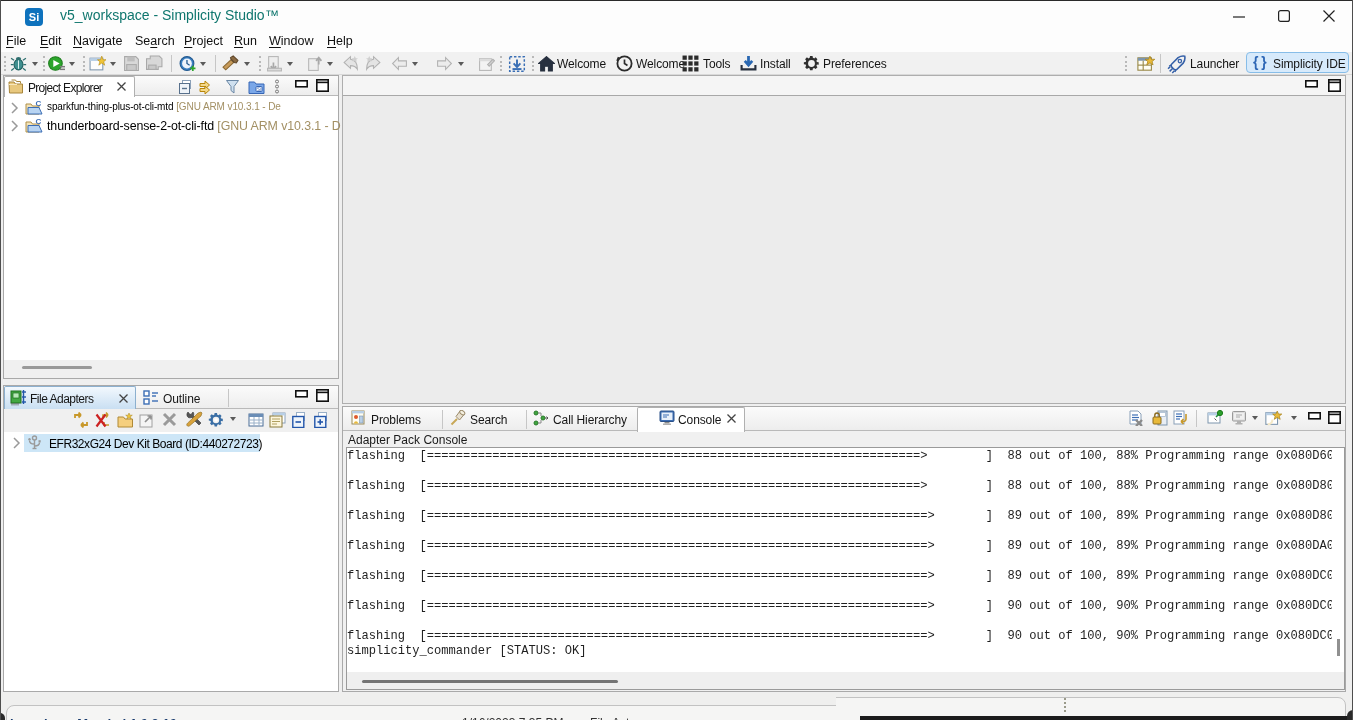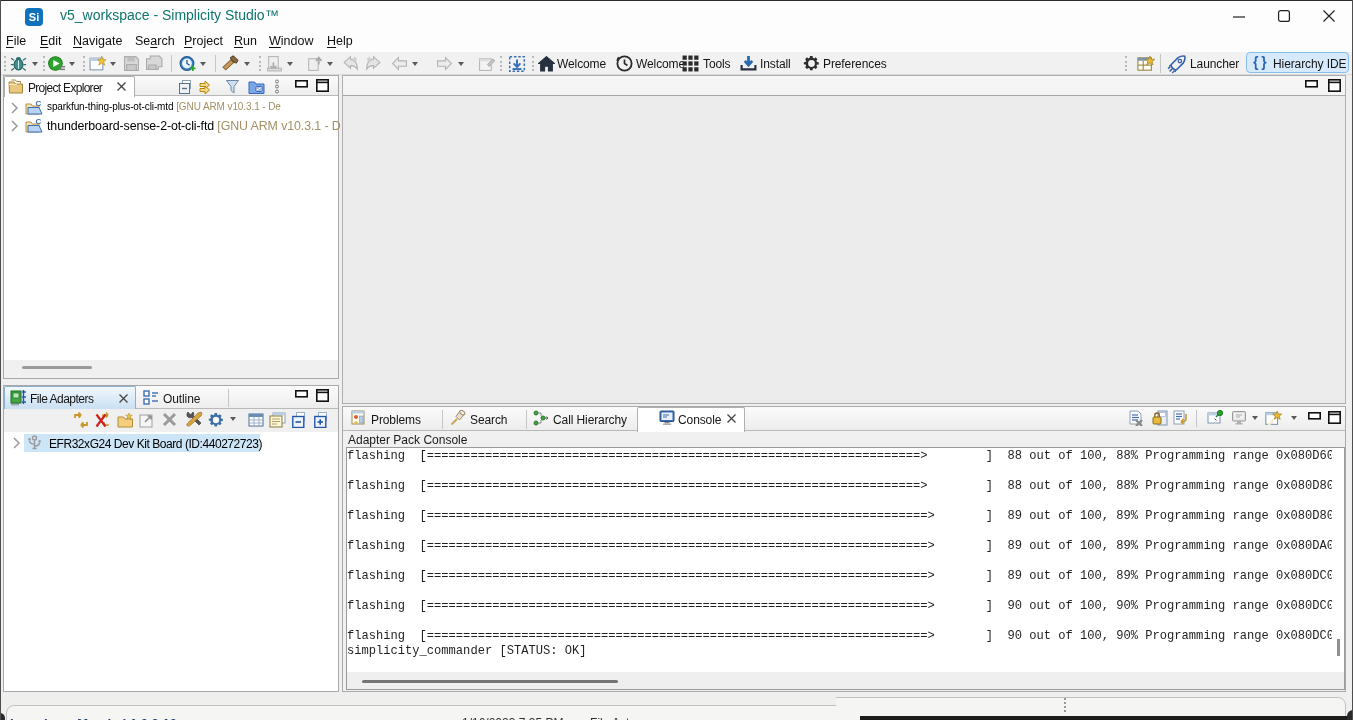--- a/index.html
+++ b/index.html
@@ -178,21 +178,21 @@
     </svg>
  <div class="sep" style="left:1160px;top:2px;height:19px"></div>
  <svg class="ic" style="left:1167px;top:3px" width="19" height="19" viewBox="0 0 18 18">
       <path d="M10.5 2.5 C13 1 16 1 16.8 1.2 C17 2 17 5 15.5 7.5 L9.5 13.5 C8.5 14.5 7 14 6 13 L5 12 C4 11 3.5 9.5 4.5 8.5 Z" fill="none" stroke="#3560a8" stroke-width="1.5"></path>
       <circle cx="12.2" cy="5.8" r="1.6" fill="none" stroke="#3560a8" stroke-width="1.2"></circle>
       <path d="M4.5 9.5 L2 10.5 M8.5 13.5 L7.5 16 M2.5 15.5 L5.5 12.5 M1 13 l2-2 M5 17 l2-2" stroke="#3560a8" stroke-width="1.4" fill="none"></path>
     </svg>
  <span class="lbl" style="left:1190px;top:5px">Launcher</span>
  <div class="abs" style="left:1246px;top:0px;width:103px;height:21px;background:#d7eafb;border:1px solid #87bde8;border-radius:4px"></div>
  <span class="abs" style="left:1253px;top:2px;font-size:14px;font-weight:bold;color:#2d66b5">{ }</span>
- <span class="lbl" style="left:1273px;top:5px">Hierarchy IDE</span>
+ <span class="lbl" style="left:1273px;top:5px">Simplicity IDE</span>
 </div>
 
 <div class="abs" style="left:3px;top:75px;width:336px;height:304px;background:#fff;border:1px solid #a9a9a9"></div>
 <div class="abs tabrow" style="left:4px;top:76px;width:334px;height:20px"></div>
 <div class="abs tab-active" style="left:4px;top:76px;width:131px;height:21px;background:#fff"></div>
 <svg class="ic" style="left:8px;top:79px" width="16" height="15" viewBox="0 0 16 15">
     <path d="M1 3 h5 l1.5 2 h7 v9 h-13 z" fill="#e8c87e" stroke="#a8863c"></path>
     <path d="M3.5 1 h4 l1 1.5 h4 v2" fill="none" stroke="#a8863c"></path>
     <path d="M1 5.5 h8" stroke="#f7e7bd" stroke-width="1"></path>
   </svg>

